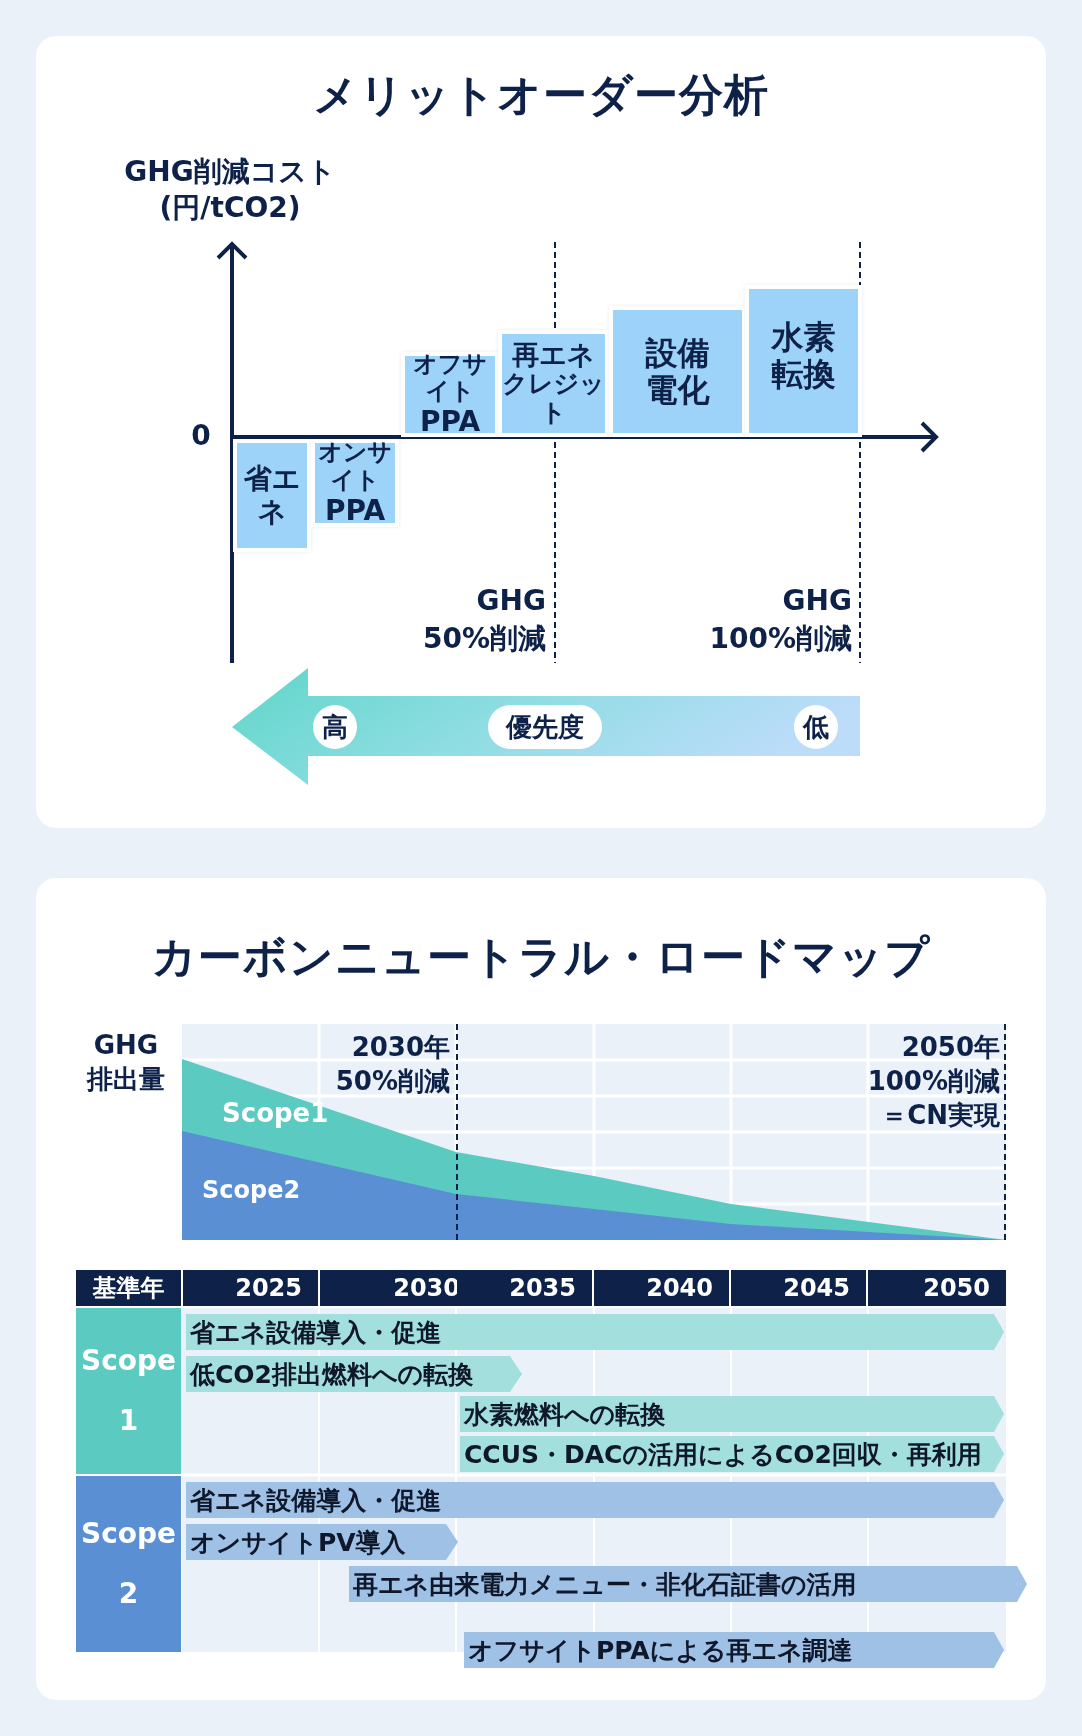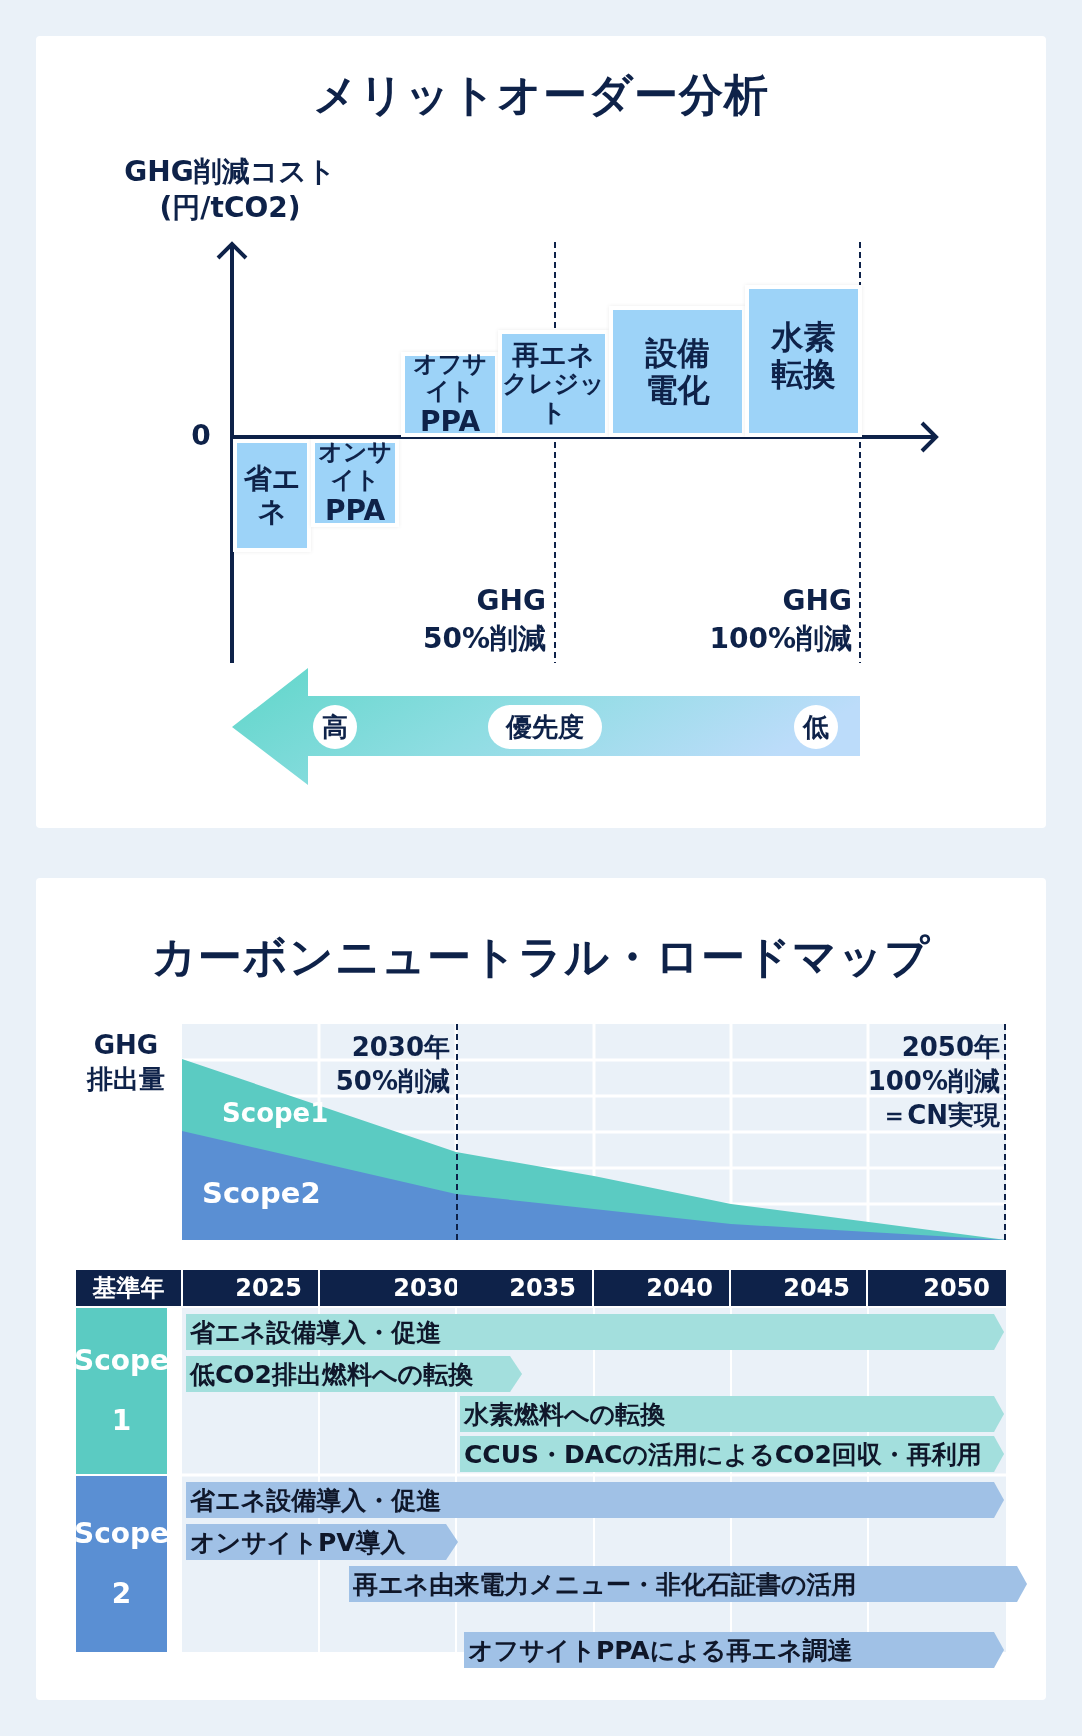--- a/index.html
+++ b/index.html
@@ -1,28 +1,28 @@
 <!DOCTYPE html>
 <html><head>
 <meta charset="utf-8">
 <style>
   * { box-sizing: border-box; margin: 0; padding: 0; }
   html, body { width: 1082px; height: 1736px; background: #eaf1f8; overflow: hidden; }
   body { position: relative; font-family: "DejaVu Sans", "Liberation Sans", sans-serif; color: #0e2249; }
-  .card { position: absolute; left: 36px; width: 1010px; background: #ffffff; border-radius: 4px; }
+  .card { position: absolute; left: 36px; width: 1010px; background: #ffffff; border-radius: 20px; }
   .card1 { top: 36px; height: 792px; }
   .card2 { top: 878px; height: 822px; }
   .abs { position: absolute; }
   .title { position: absolute; left: 0; width: 1010px; text-align: center; font-weight: bold; font-size: 44px; color: #0e2249; letter-spacing: 1px; }
   .axis-label { font-weight: bold; font-size: 28px; text-align: center; line-height: 36px; }
   .bar { position: absolute; background: #9dd3f8; border: 4px solid #ffffff; box-shadow: 0 0 4px rgba(0,0,0,0.08); display: flex; align-items: center; justify-content: center; text-align: center; font-weight: bold; color: #0e2249; line-height: 1.15; }
   .goal-label { position: absolute; font-weight: bold; font-size: 28px; text-align: right; line-height: 38px; }
   .pill { position: absolute; background: #ffffff; border-radius: 22px; display: flex; align-items: center; justify-content: center; font-weight: bold; font-size: 26px; color: #0e2249; }
   .th { position: absolute; top: 0; height: 36px; background: #0e2249; color: #ffffff; font-weight: bold; font-size: 24px; display: flex; align-items: center; justify-content: flex-end; padding-right: 16px; }
-  .scope-cell { position: absolute; left: 76px; width: 91px; color: #ffffff; font-weight: bold; font-size: 28px; display: flex; flex-direction: column; align-items: center; justify-content: center; line-height: 36px; text-align: center; gap: 24px; }
+  .scope-cell { position: absolute; left: 76px; width: 105px; color: #ffffff; font-weight: bold; font-size: 28px; display: flex; flex-direction: column; align-items: center; justify-content: center; line-height: 36px; text-align: center; gap: 24px; }
   .task { position: absolute; height: 36px; font-weight: bold; font-size: 25px; color: #0f172a; display: flex; align-items: center; padding-left: 4px; white-space: nowrap; box-shadow: 0 2px 4px rgba(0,0,0,0.07); }
   .task.s1 { background: #a3dfdd; }
   .task.s2 { background: #a0c1e6; }
 </style>
 </head>
 <body>
 
 <div class="card card1">
   <div class="title" style="top:30px;">メリットオーダー分析</div>
 
@@ -130,21 +130,21 @@
 
     <polygon points="0,35 274,128 412,152 549,180 824,216 0,216" fill="#5bcbc2"></polygon>
 
     <polygon points="0,107 274,170 412,185 549,200 824,216 0,216" fill="#5a8fd3"></polygon>
 
     <line x1="275" y1="0" x2="275" y2="216" stroke="#0e2249" stroke-width="2" stroke-dasharray="6,4"></line>
     <line x1="823" y1="0" x2="823" y2="216" stroke="#0e2249" stroke-width="2" stroke-dasharray="6,4"></line>
   </svg>
 
   <div class="abs" style="left:166px; top:220px; font-weight:bold; font-size:26px; color:#ffffff;margin-left:20px;">Scope1</div>
-  <div class="abs" style="left:166px; top:298px; font-weight:bold; font-size:29px; color:#ffffff;">Scope2</div>
+  <div class="abs" style="left:166px; top:298px; font-weight:bold; font-size:24px; color:#ffffff;">Scope2</div>
 
   <div class="goal-label" style="left:270px; top:152px; width:144px; font-size:26px; line-height:34px;">
     <div>2030年</div>
     <div>50%削減</div>
   </div>
   <div class="goal-label" style="left:780px; top:152px; width:184px; font-size:26px; line-height:34px;">
     <div>2050年</div>
     <div>100%削減</div>
     <div>＝CN実現</div>
   </div>

